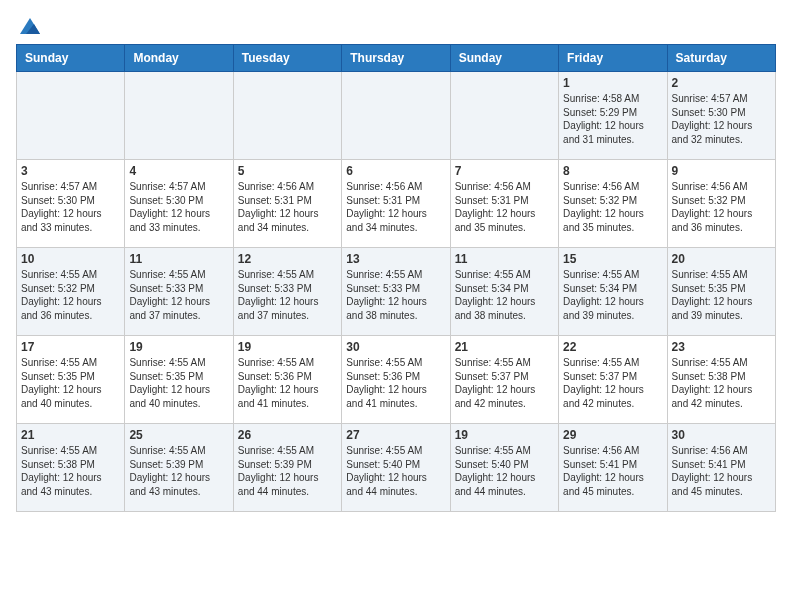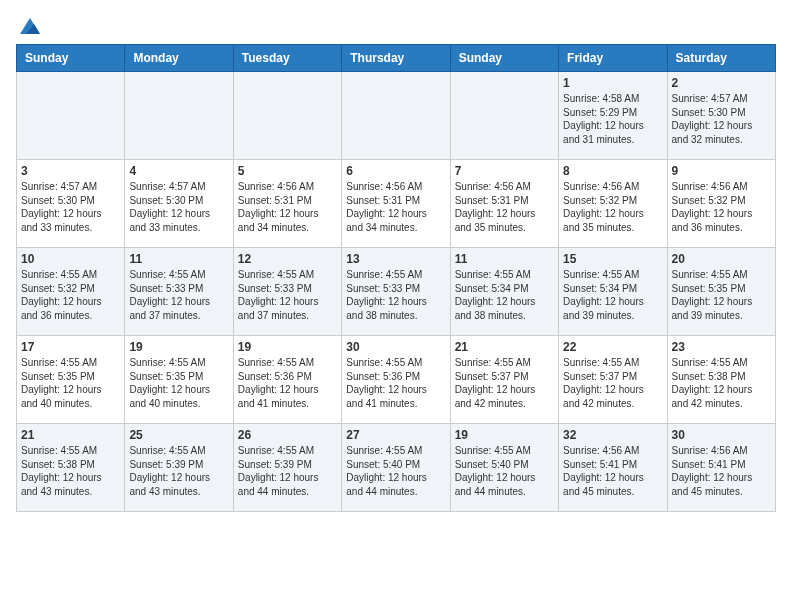--- a/index.html
+++ b/index.html
@@ -332,21 +332,21 @@
 and 44 minutes.</div>
         </td>
         <td>
           <span class="day-number">19</span>
           <div class="day-info" style="white-space: pre-line;">Sunrise: 4:55 AM
 Sunset: 5:40 PM
 Daylight: 12 hours
 and 44 minutes.</div>
         </td>
         <td>
-          <span class="day-number">32</span>
+          <span class="day-number">29</span>
           <div class="day-info" style="white-space: pre-line;">Sunrise: 4:56 AM
 Sunset: 5:41 PM
 Daylight: 12 hours
 and 45 minutes.</div>
         </td>
         <td>
           <span class="day-number">30</span>
           <div class="day-info" style="white-space: pre-line;">Sunrise: 4:56 AM
 Sunset: 5:41 PM
 Daylight: 12 hours

